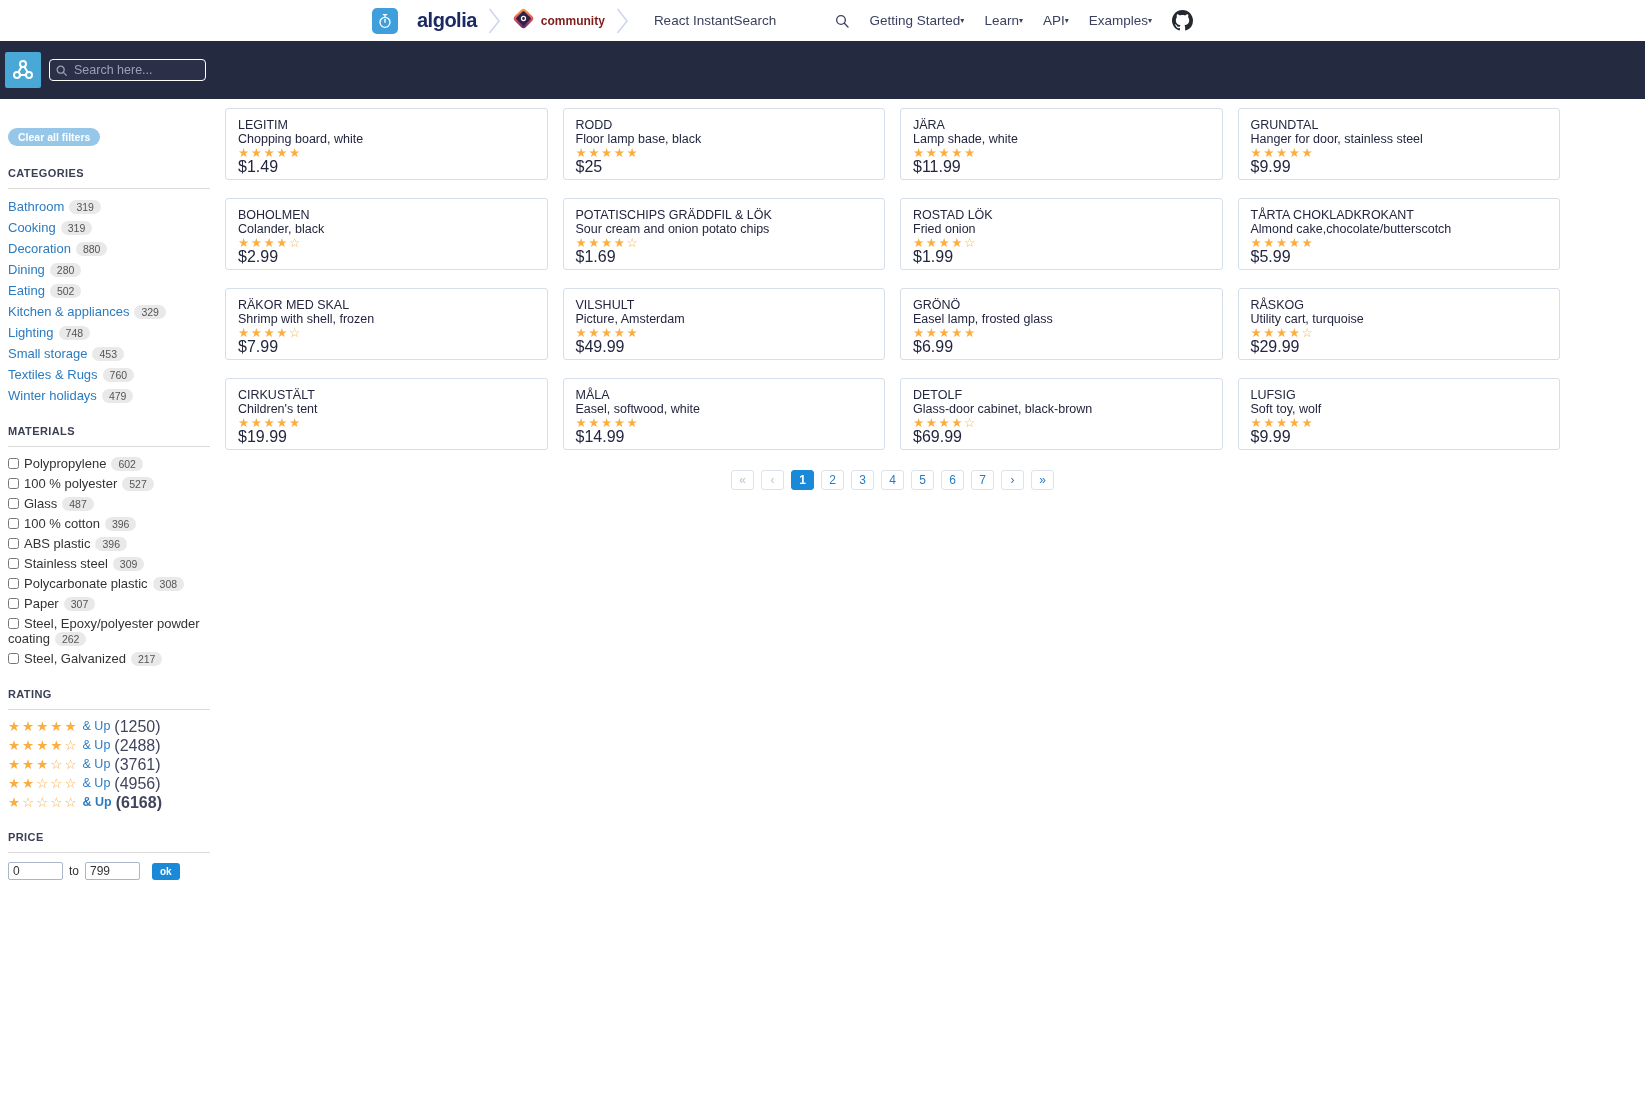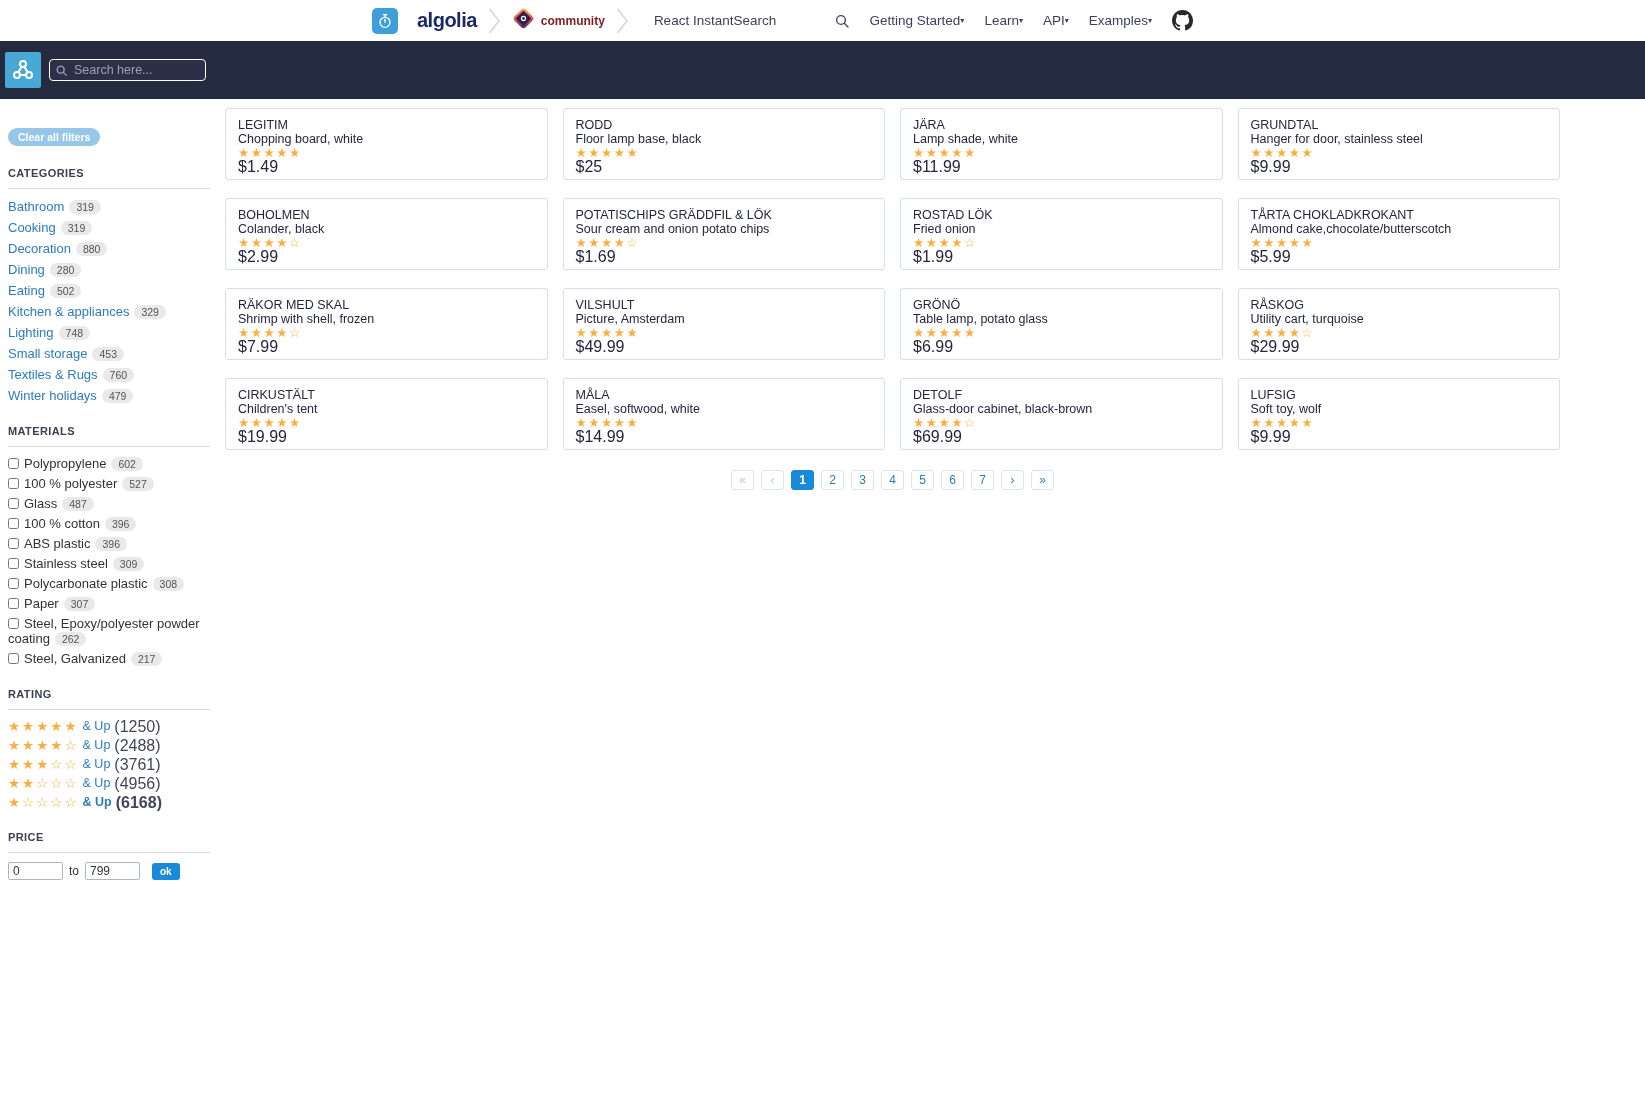--- a/index.html
+++ b/index.html
@@ -372,21 +372,21 @@
 
   <div class="card">
     <div class="pname">VILSHULT</div>
     <div class="pdesc">Picture, Amsterdam</div>
     <div class="pstars"><span class="star filled">★</span><span class="star filled">★</span><span class="star filled">★</span><span class="star filled">★</span><span class="star filled">★</span></div>
     <div class="pprice">$49.99</div>
   </div>
 
   <div class="card">
     <div class="pname">GRÖNÖ</div>
-    <div class="pdesc">Table lamp, potato glass</div>
+    <div class="pdesc">Easel lamp, frosted glass</div>
     <div class="pstars"><span class="star filled">★</span><span class="star filled">★</span><span class="star filled">★</span><span class="star filled">★</span><span class="star filled">★</span></div>
     <div class="pprice">$6.99</div>
   </div>
 
   <div class="card">
     <div class="pname">RÅSKOG</div>
     <div class="pdesc">Utility cart, turquoise</div>
     <div class="pstars"><span class="star filled">★</span><span class="star filled">★</span><span class="star filled">★</span><span class="star filled">★</span><span class="star empty">☆</span></div>
     <div class="pprice">$29.99</div>
   </div>

